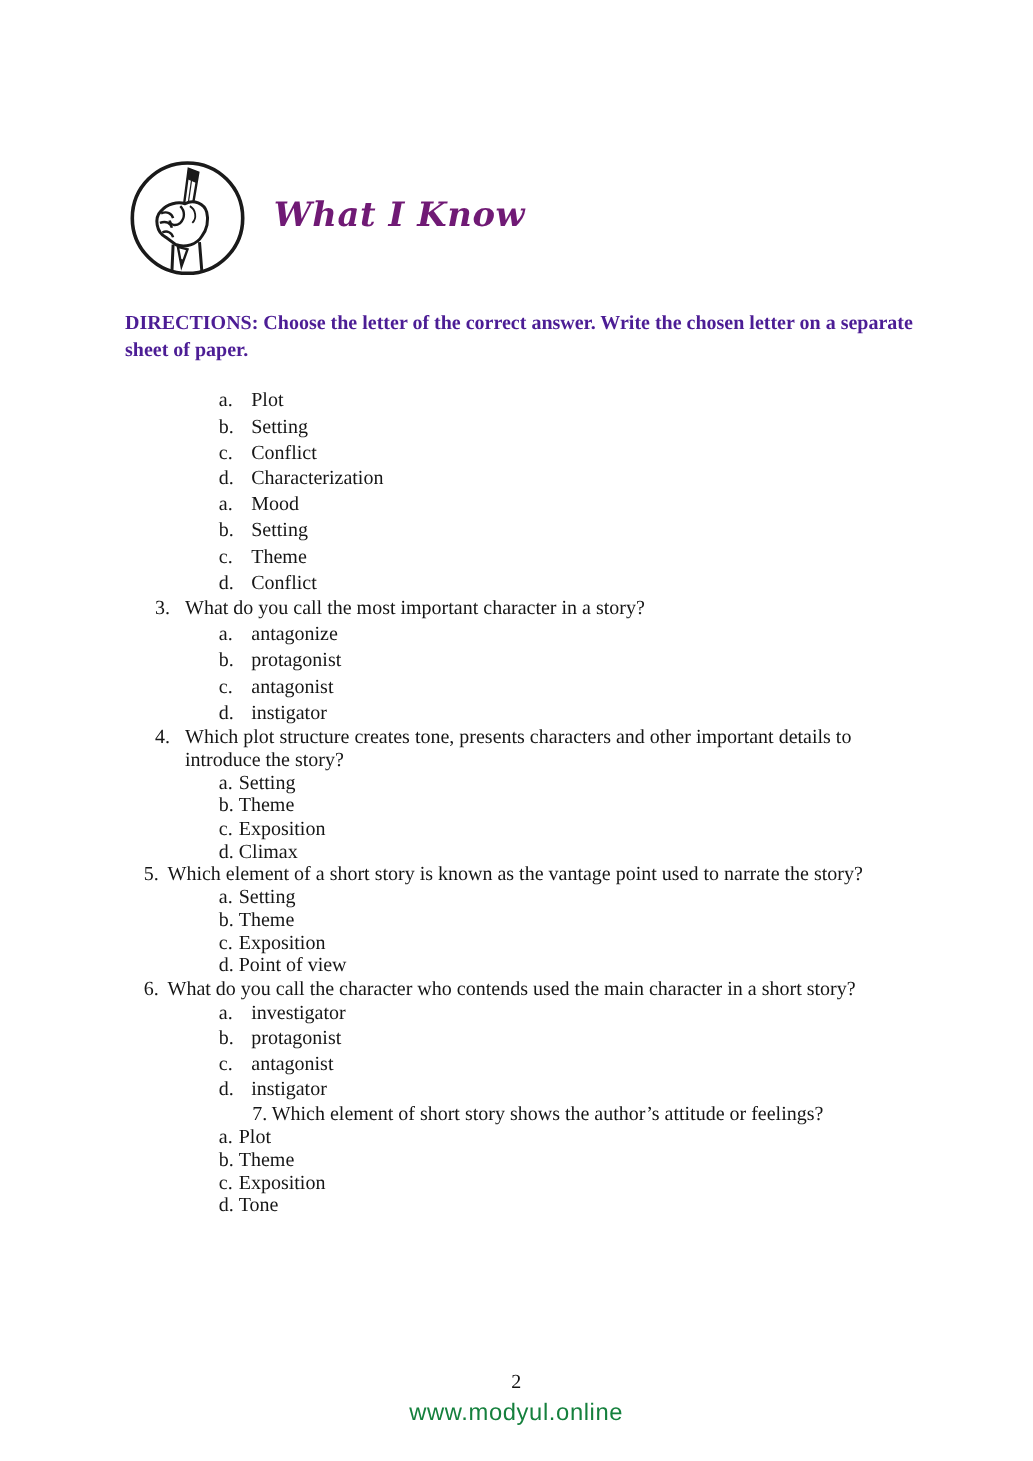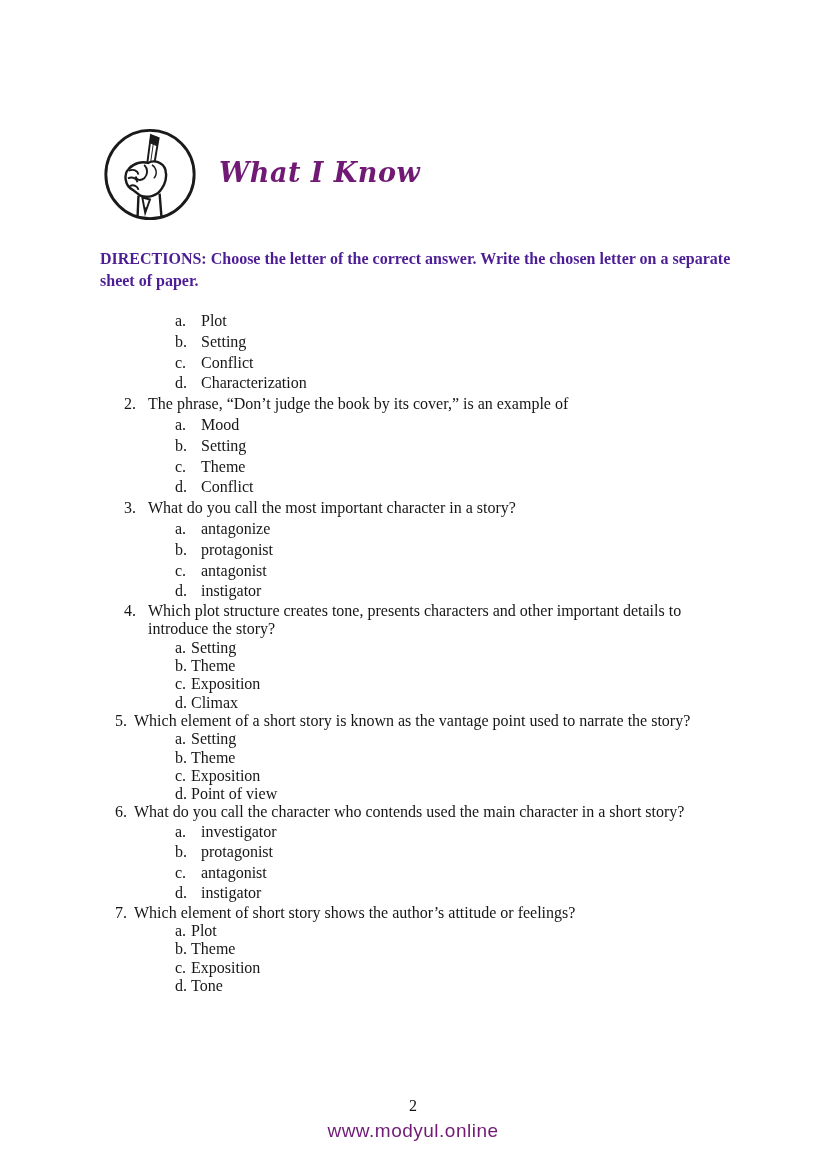--- a/index.html
+++ b/index.html
@@ -30,35 +30,35 @@
   .lh-a{line-height:20.8px;}
   .lh-b{line-height:18.3px;}
   .lh-c{line-height:20.5px;}
   .q-head .qnum{display:inline-block;text-indent:0;}
   .q14 .q-head{padding-left:48px;text-indent:-24px;}
   .q14 .qnum{width:24px;}
   .q57 .qnum{width:19px;}
   .q4 .q-head{box-sizing:border-box;width:630px;}
   .q5 .q-head{box-sizing:border-box;width:615px;padding-left:40px;text-indent:-25px;}
   .q6 .q-head{box-sizing:border-box;width:600px;padding-left:5px;text-indent:10px;}
-  .q7 .q-head{padding-left:15px;}
+  .q7 .q-head{padding-left:15px;text-align:center;}
   .opt{margin-left:75px;display:flex;}
   .opt .letter{flex:0 0 auto;}
   .gap-wide .letter{width:26px;}
   .gap-narrow .letter{width:16px;}
   
   .page-number{
     position:absolute;left:0;top:1097px;width:100%;
     text-align:center;font-size:16px;color:#111;
   }
   .watermark{
     position:absolute;left:0;top:1120px;width:100%;
     text-align:center;
     font-family:"Liberation Sans", sans-serif;
-    font-size:19px;letter-spacing:0.5px;color:#701a75;
+    font-size:19px;letter-spacing:0.5px;color:#15803d;
   }
 </style>
 </head>
 <body>
 
 <div class="page">
 
   <div class="icon-wrap">
     <svg viewBox="0 0 100 100" width="96" height="97" aria-hidden="true">
       <circle cx="50" cy="50" r="46" fill="#ffffff" stroke="#1a1a1a" stroke-width="3"></circle>
@@ -99,21 +99,20 @@
           <span class="letter">c.</span>
           <span>Conflict</span>
         </div>
       <div class="opt gap-wide lh-a">
           <span class="letter">d.</span>
           <span>Characterization</span>
         </div>
     </div>
 
     <div class="q q14">
-      <div class="q-head lh-a"><span class="qnum">2.</span><span>The phrase, “Don’t judge the book by its cover,” is an example of</span></div>
       <div class="opt gap-wide lh-a">
           <span class="letter">a.</span>
           <span>Mood</span>
         </div>
       <div class="opt gap-wide lh-a">
           <span class="letter">b.</span>
           <span>Setting</span>
         </div>
       <div class="opt gap-wide lh-a">
           <span class="letter">c.</span>

